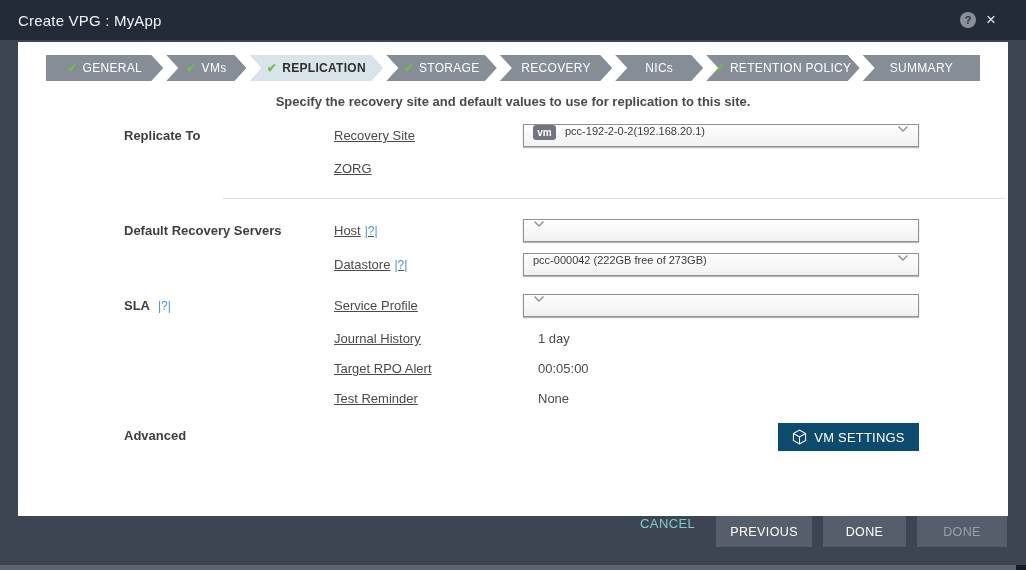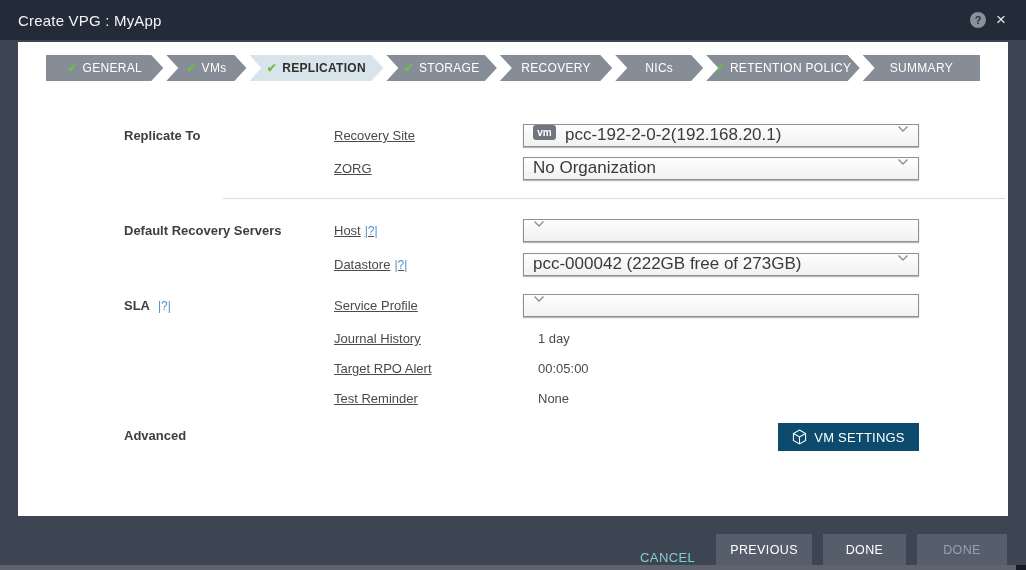--- a/index.html
+++ b/index.html
@@ -9,21 +9,21 @@
     background:#3e4552;
     position:relative;
     overflow:hidden;
   }
 
   
   .titlebar {
     position:absolute; top:0; left:0; right:0; height:40px;
     background:#232b38;
     display:flex; align-items:center; justify-content:space-between;
-    padding:0 20px 0 18px;
+    padding:0 30px 0 18px;
   }
   .titlebar .title { color:#f2f4f6; font-size:15px; letter-spacing:.2px; }
   .tb-icons { display:flex; align-items:center; gap:10px; }
   .help-circle {
     width:16px; height:16px; border-radius:50%;
     background:#8a919c; color:#2a303b;
     font-size:11px; font-weight:bold;
     display:flex; align-items:center; justify-content:center;
     cursor:pointer;
   }
@@ -65,21 +65,21 @@
   .help-mark { color:#4b8fce; font-size:12px; margin-left:4px; cursor:pointer; }
 
   .dropdown {
     position:absolute; left:505px; width:396px; height:23px;
     background:linear-gradient(#fefefe,#f1f1f1);
     border:1px solid #919191;
     box-shadow:0 1px 1px rgba(0,0,0,.28);
     display:flex; align-items:flex-start;
     padding:0 9px; cursor:pointer;
   }
-  .dropdown .dd-value { font-size:17px; color:#3a3a3a; flex:1; white-space:nowrap; overflow:hidden; }
+  .dropdown .dd-value { font-size:11px; color:#3a3a3a; flex:1; white-space:nowrap; overflow:hidden; }
   .dropdown .chev { flex:none; }
   .vm-badge {
     flex:none; width:23px; height:15px; margin-right:9px;
     background:#70767f; border-radius:3px;
     color:#ffffff; font-size:10px; font-weight:bold;
     display:flex; align-items:center; justify-content:center;
   }
   .divider { position:absolute; left:205px; right:3px; height:1px; background:#dcdcdc; }
 
   .vm-settings-btn {
@@ -87,21 +87,21 @@
     background:#0c4a6e; border:none; cursor:pointer;
     color:#ffffff; font-size:13px; letter-spacing:.2px;
     font-family:"Liberation Sans", sans-serif;
     display:flex; align-items:center; justify-content:center; gap:7px;
   }
 
   
   .footer {
     position:absolute; left:0; right:0; top:516px; height:49px;
     background:#3e4552;
-    display:flex; align-items:flex-end; justify-content:flex-end;
+    display:flex; align-items:flex-start; justify-content:flex-end;
     gap:11px; padding-right:19px;
   }
   .cancel-link {
     color:#83ccd2; font-size:13px; letter-spacing:.4px;
     margin-right:10px; cursor:pointer; background:none; border:none;
     font-family:"Liberation Sans", sans-serif;
   }
   .f-btn {
     min-width:90px; height:31px; padding:0 14px;
     background:#565e6c; border:none; cursor:pointer;
@@ -151,39 +151,34 @@
     </div>
     <div class="step" style="flex:157 0 0">
       <span class="check">✔</span>
       <span>RETENTION POLICY</span>
     </div>
     <div class="step last" style="flex:120 0 0">
       <span>SUMMARY</span>
     </div>
   </div>
 
+  <div class="subtitle">Specify the recovery site and default values to use for replication to this site.</div>
 
   <div class="sec-label" style="top:86px">Replicate To</div>
 
   <div class="fld-label" style="top:86px">Recovery Site</div>
   <div class="dropdown" style="top:82px">
     <span class="vm-badge">vm</span>
     <span class="dd-value">pcc-192-2-0-2(192.168.20.1)</span>
     <svg class="chev" width="12" height="8" viewBox="0 0 12 8">
         <path d="M1.5 1.5 L6 6 L10.5 1.5" fill="none" stroke="#8a8f96" stroke-width="1.4"></path>
       </svg>
   </div>
 
   <div class="fld-label" style="top:119px">ZORG</div>
-  <div class="dropdown" style="top:115px">
-    <span class="dd-value">No Organization</span>
-    <svg class="chev" width="12" height="8" viewBox="0 0 12 8">
-        <path d="M1.5 1.5 L6 6 L10.5 1.5" fill="none" stroke="#8a8f96" stroke-width="1.4"></path>
-      </svg>
-  </div>
 
   <div class="divider" style="top:156px"></div>
 
   <div class="sec-label" style="top:181px">Default Recovery Servers</div>
 
   <div class="fld-label" style="top:181px">
     <span>Host</span><span class="help-mark">|?|</span>
   </div>
   <div class="dropdown" style="top:177px">
     <svg class="chev" width="12" height="8" viewBox="0 0 12 8">

